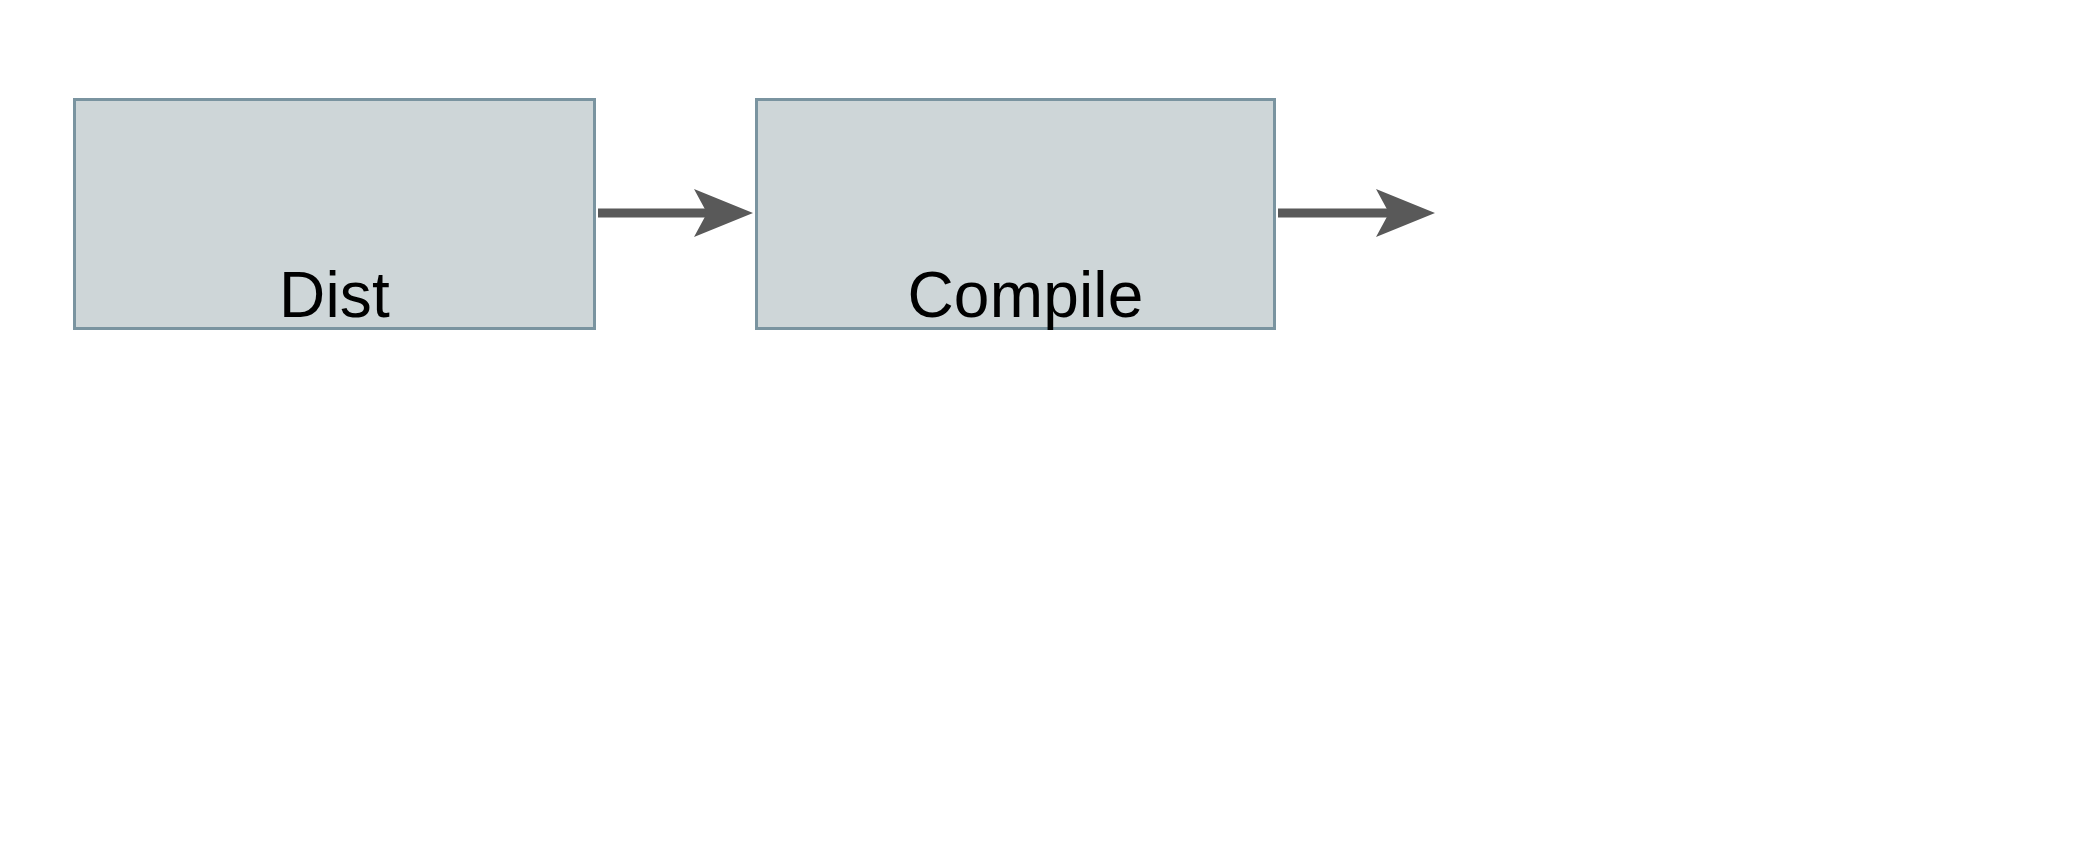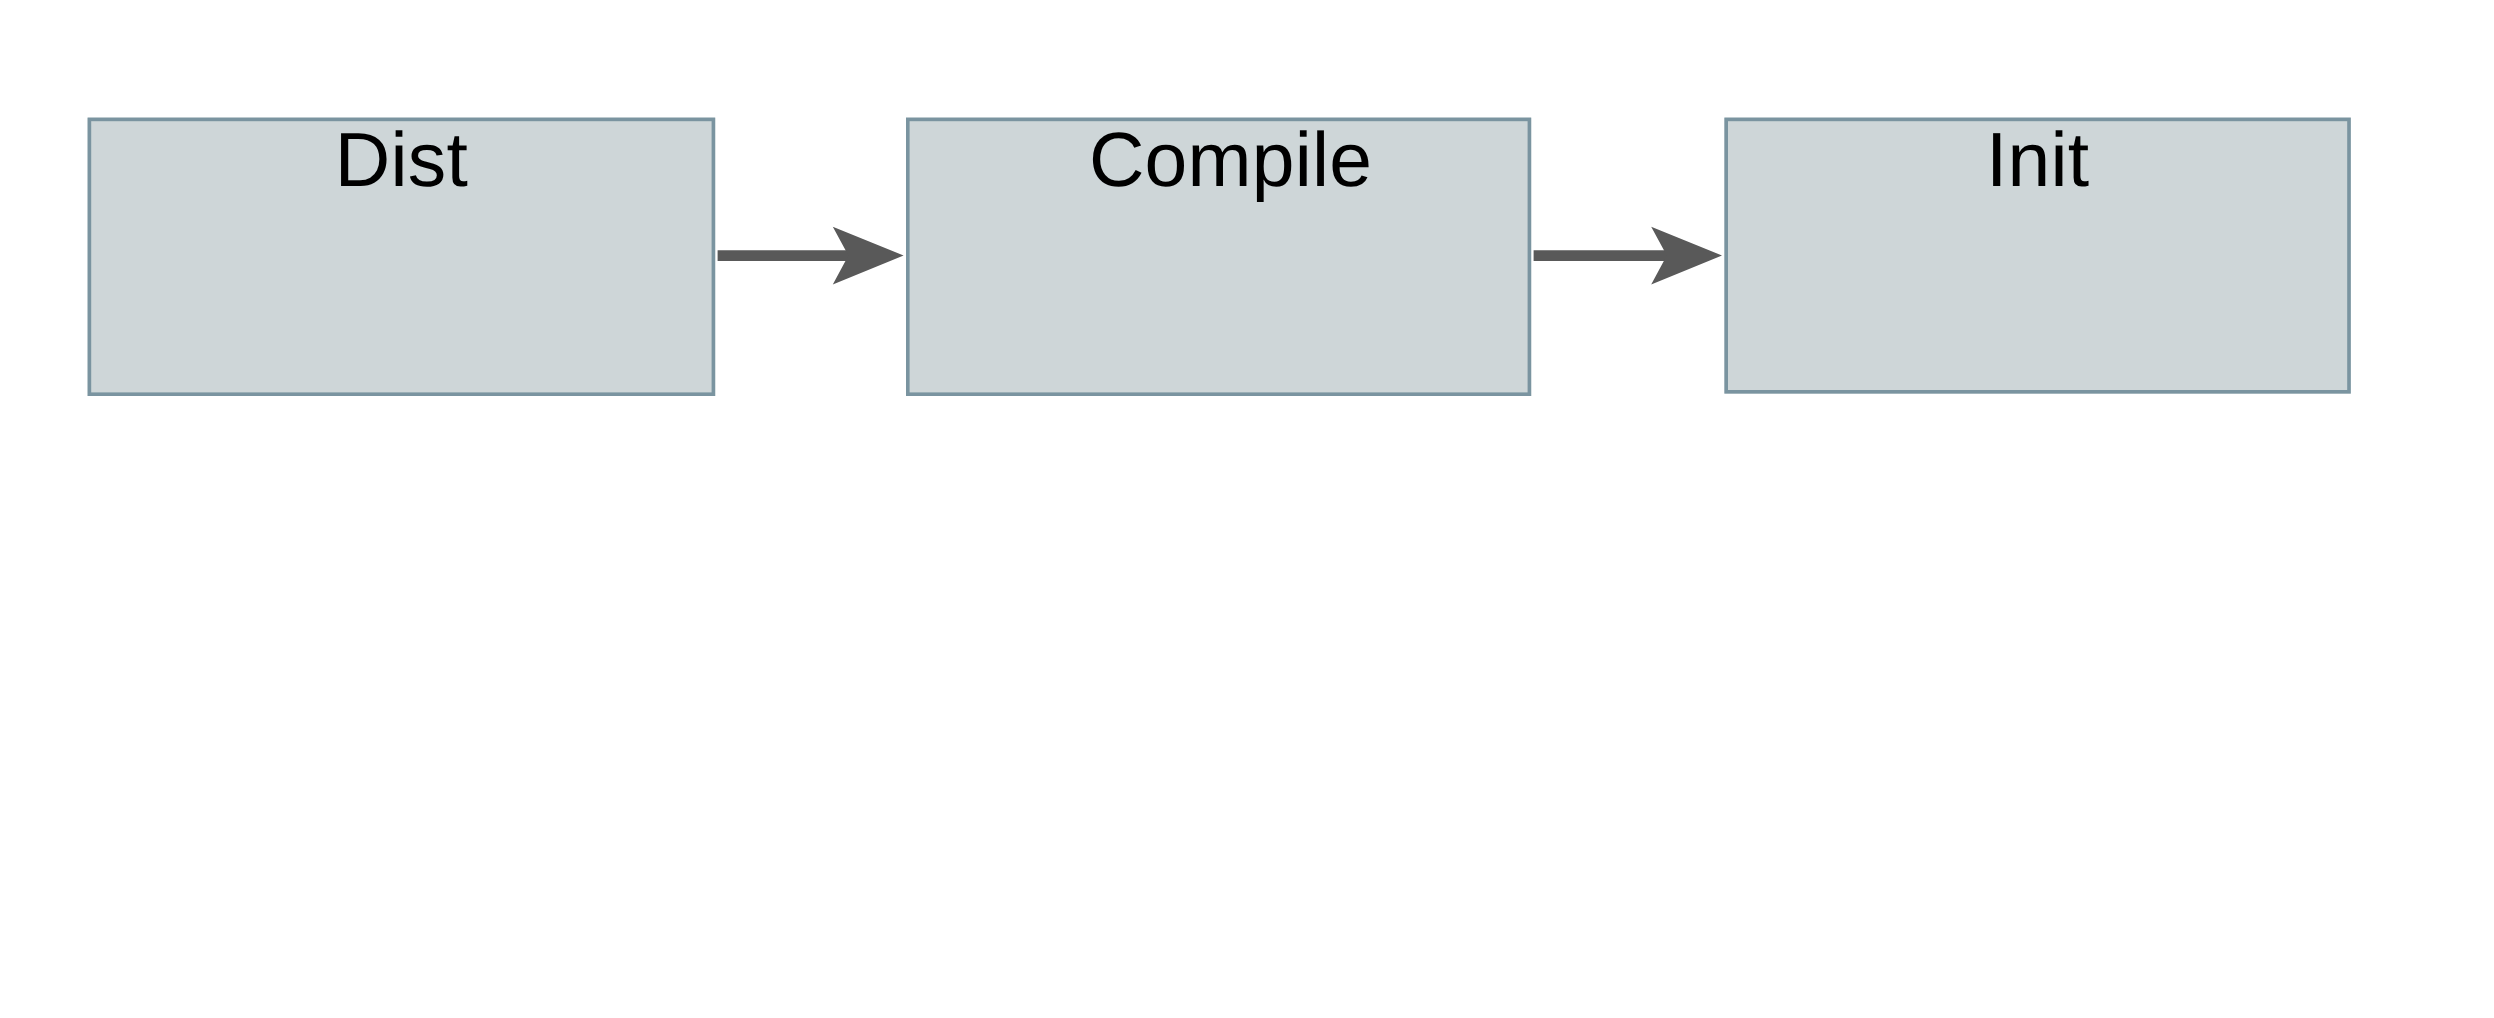--- a/index.html
+++ b/index.html
@@ -17,21 +17,21 @@
     height: 848px;
     background: #ffffff;
     overflow: hidden;
   }
   .node {
     position: absolute;
     box-sizing: border-box;
     background: #ced6d8;
     border: 3px solid #7a94a0;
     display: flex;
-    align-items: flex-start;
+    align-items: flex-end;
     justify-content: center;
   }
   .node-label {
     font-family: "Liberation Sans", sans-serif;
     font-size: 64px;
     font-weight: 400;
     line-height: 1;
     color: #000000;
     letter-spacing: 0.2px;
     white-space: nowrap;
@@ -78,18 +78,15 @@
   </svg>
 
   <div class="node" id="node-dist">
     <span class="node-label">Dist</span>
   </div>
 
   <div class="node" id="node-compile">
     <span class="node-label">Compile</span>
   </div>
 
-  <div class="node" id="node-init">
-    <span class="node-label">Init</span>
-  </div>
 
 
 </div>
 
 </body></html>

